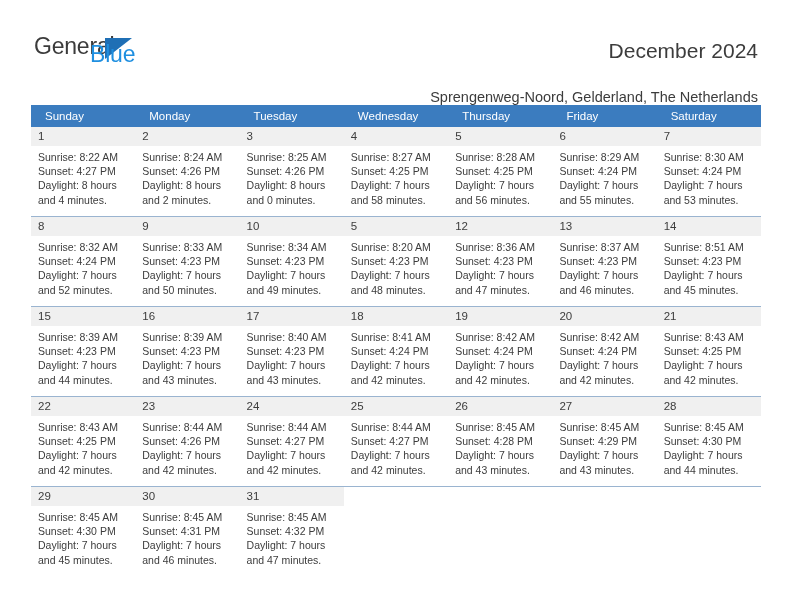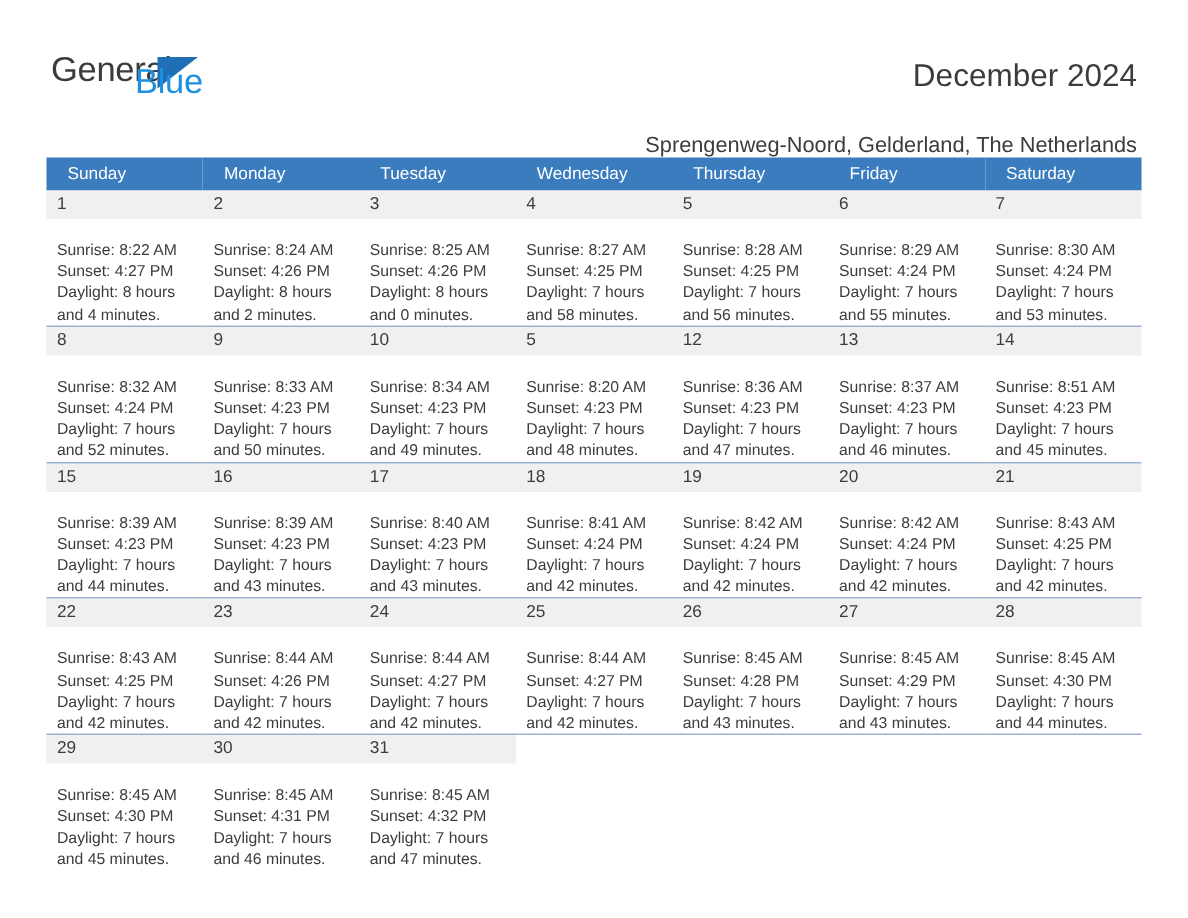--- a/index.html
+++ b/index.html
@@ -121,21 +121,21 @@
     color: #3c3c3c;
     padding: 3px 0 3px 7px;
     line-height: 13px;
     height: 13px;
   }
   .daynum.empty {
     background: transparent;
     color: transparent;
   }
   .info {
-    padding: 14px 6px 0 7px;
+    padding: 4px 6px 0 7px;
     font-size: 10.5px;
     color: #3c3c3c;
     line-height: 14.2px;
   }
   .info div {
     white-space: nowrap;
   }
   .cell-empty .info {
     visibility: hidden;
   }

